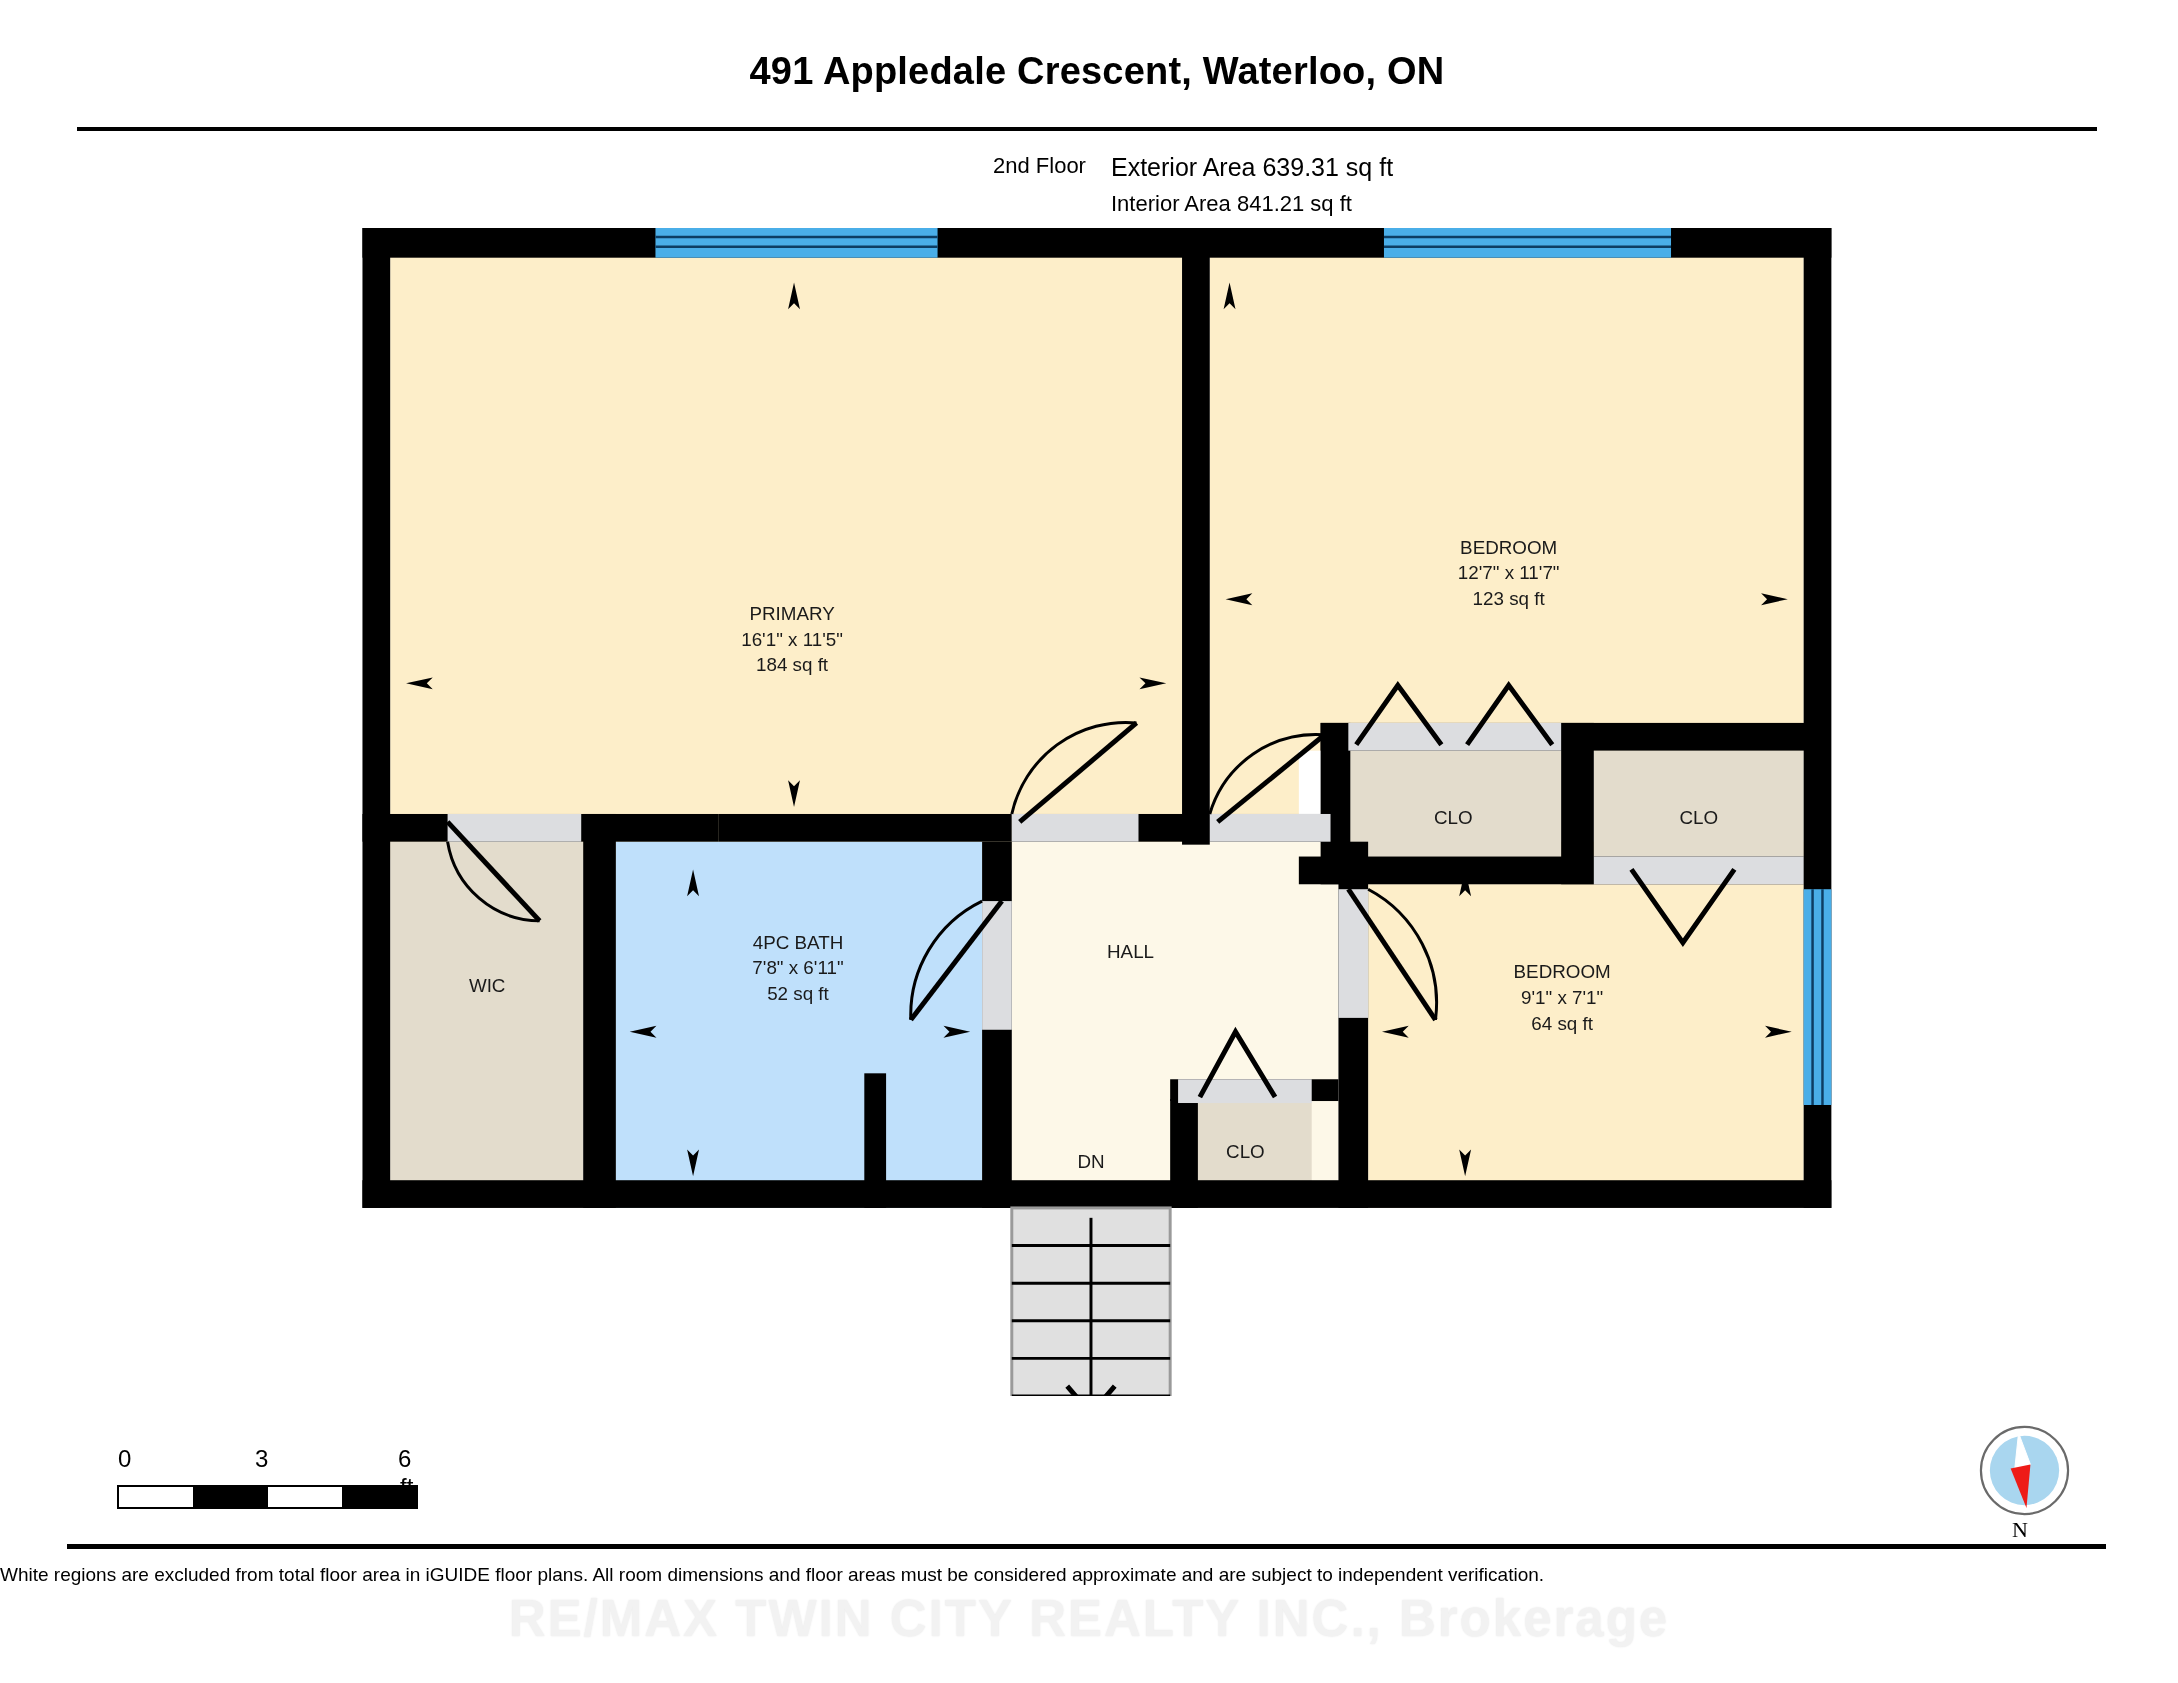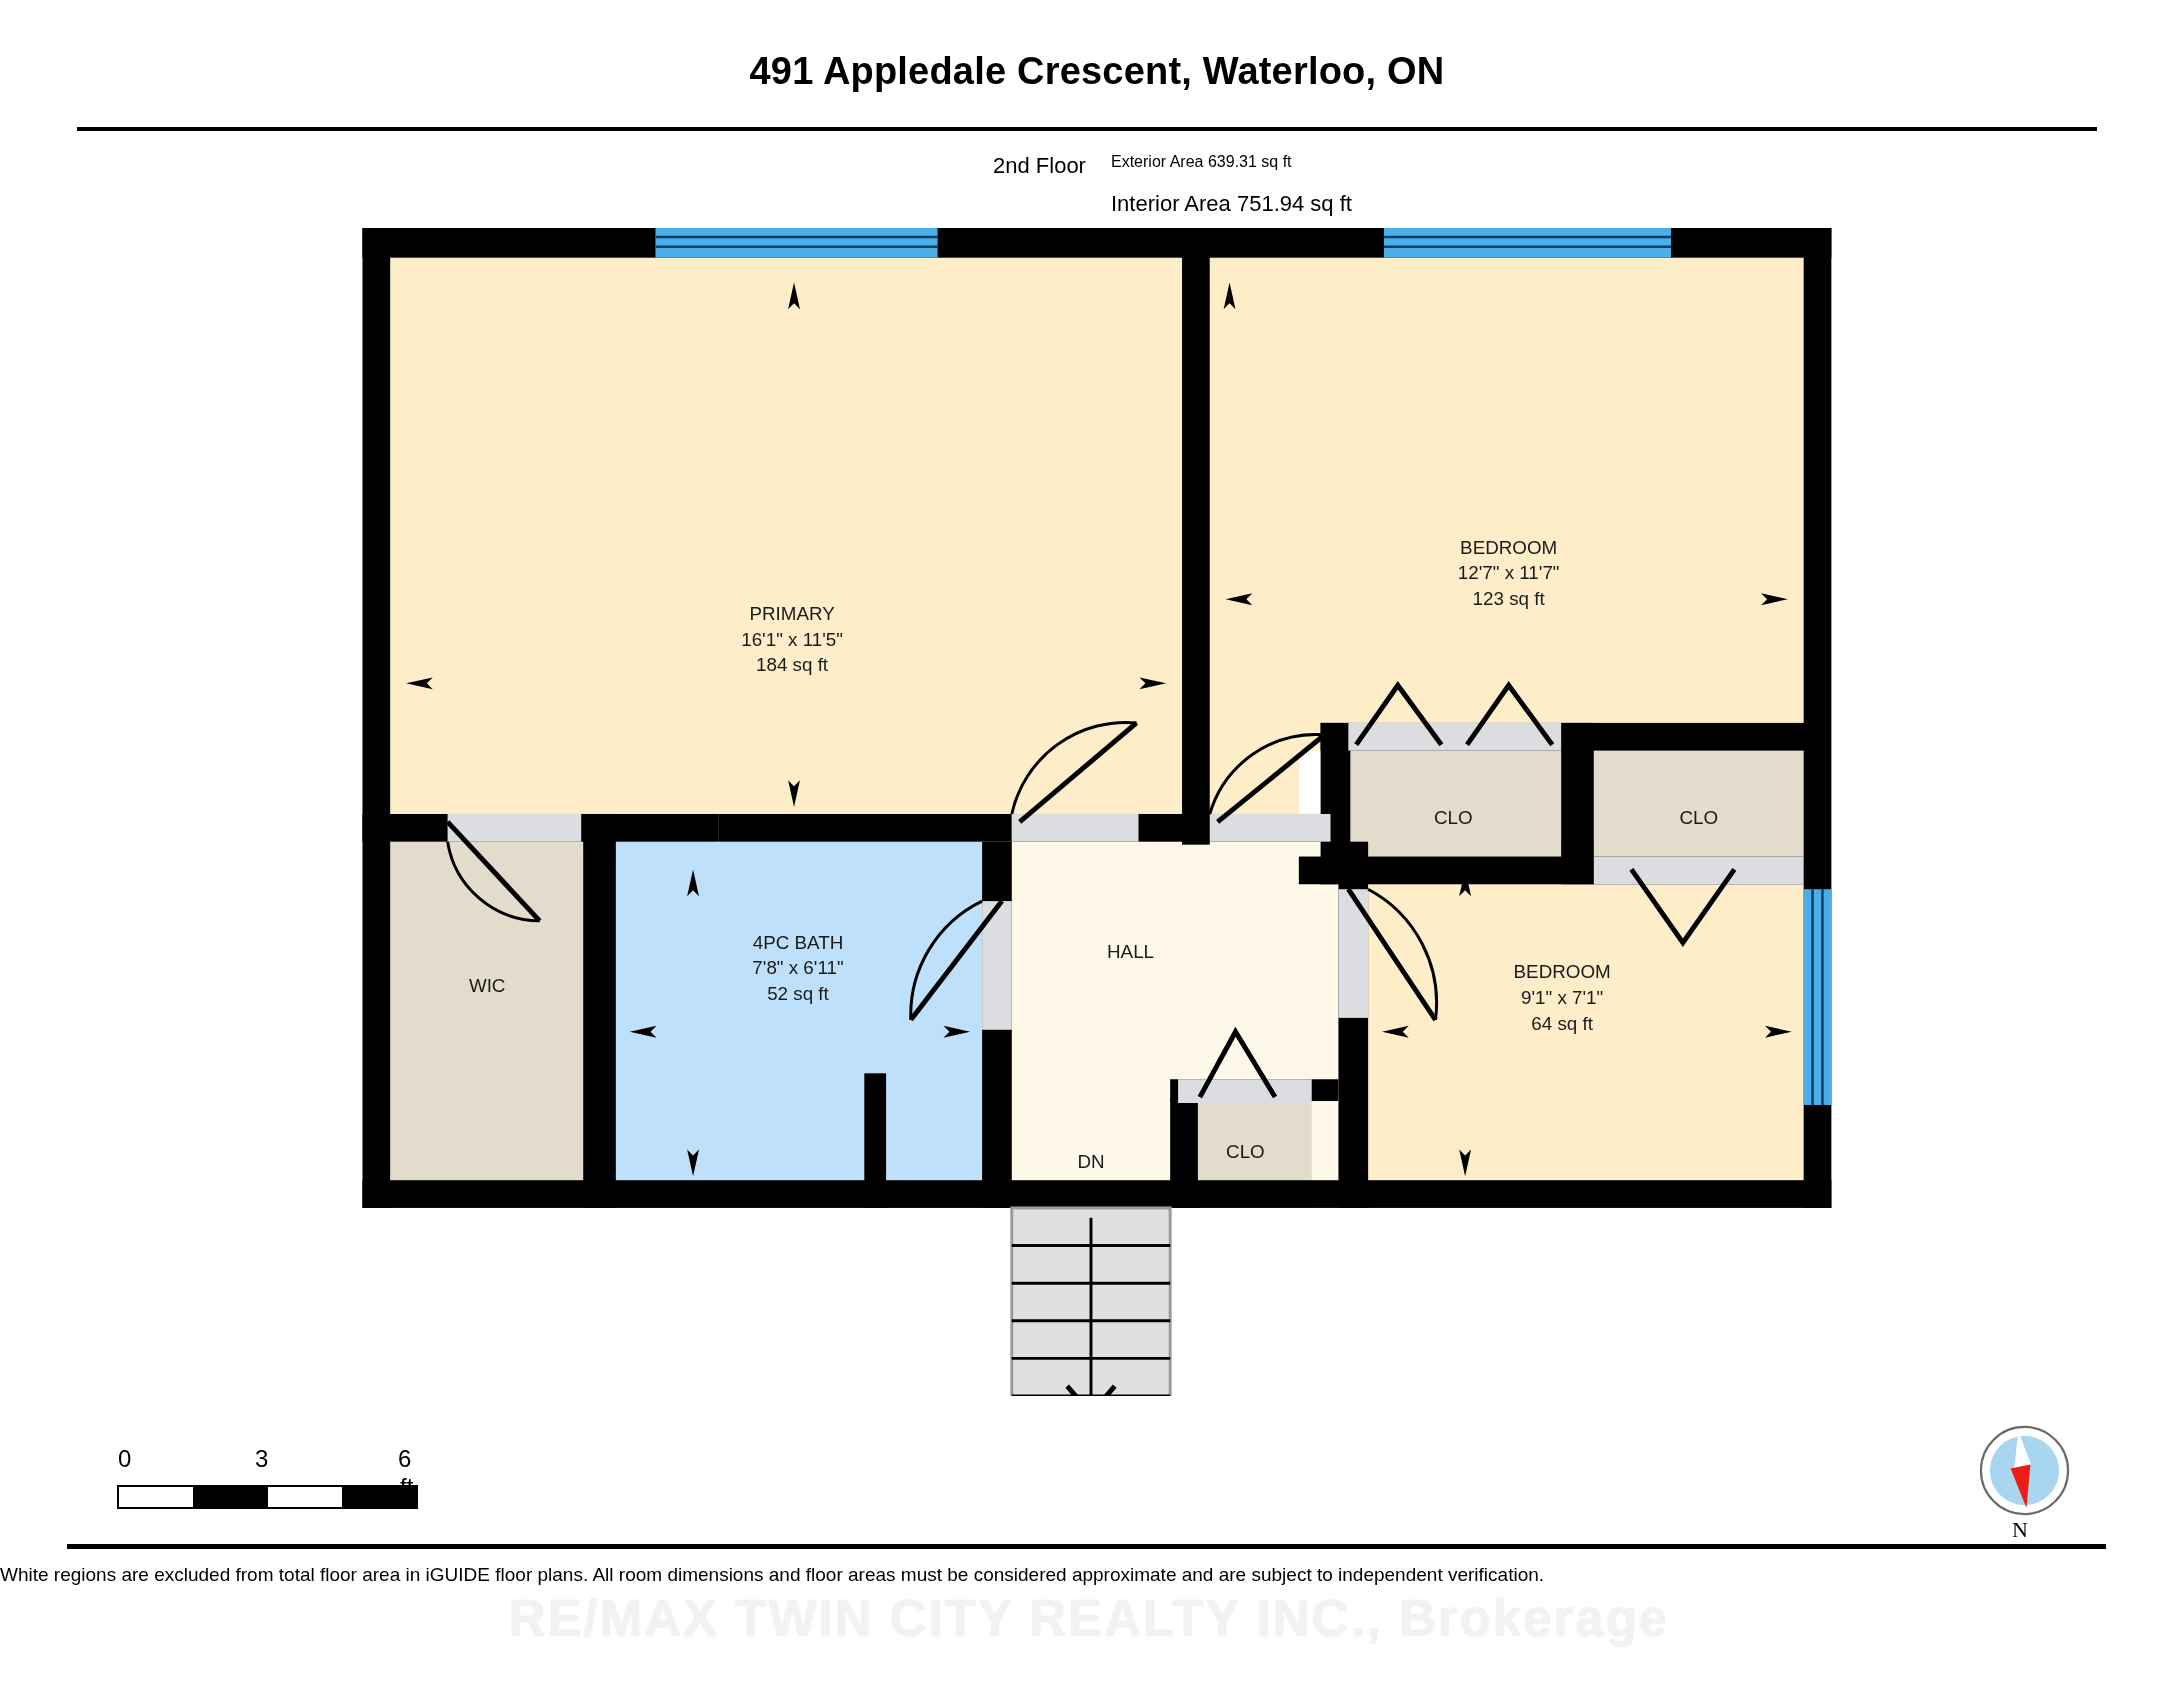--- a/index.html
+++ b/index.html
@@ -17,21 +17,21 @@
     position:absolute;left:8px;top:50px;width:2178px;
     text-align:center;
     font-size:38px;font-weight:bold;letter-spacing:0.2px;
   }
   .title-rule{
     position:absolute;left:77px;top:127px;width:2020px;height:4px;background:#000;
   }
   .fi-floor{
     position:absolute;left:993px;top:153px;font-size:22px;font-weight:normal;
   }
-  .fi-ext{position:absolute;left:1111px;top:153px;font-size:16px;}
+  .fi-ext{position:absolute;left:1111px;top:153px;font-size:25px;}
   .fi-int{position:absolute;left:1111px;top:191px;font-size:22px;}
 
   
   .plan{position:absolute;left:0;top:228px;width:2178px;height:1168px;}
 
   
   .scalebar{position:absolute;left:117px;top:1485px;width:297px;height:20px;
             border:2px solid #000;display:flex;}
   .scalebar div{flex:1;height:100%;}
   .sb-w{background:#fff;}
@@ -70,21 +70,21 @@
 </head>
 <body>
 
 <div class="page">
 
   <div class="title">491 Appledale Crescent, Waterloo, ON</div>
   <div class="title-rule"></div>
 
   <div class="fi-floor">2nd Floor</div>
   <div class="fi-ext">Exterior Area 639.31 sq ft</div>
-  <div class="fi-int">Interior Area 751.94 sq ft</div>
+  <div class="fi-int">Interior Area 841.21 sq ft</div>
 
   <div class="plan">
   <svg width="2178" height="1168" viewBox="0 0 2200 1180" xmlns="http://www.w3.org/2000/svg">
 
     <rect x="394" y="28" width="800" height="610" fill="#fdeec9"></rect>
 
     <rect x="1222" y="28" width="600" height="500" fill="#fdeec9"></rect>
     <rect x="1222" y="500" width="90" height="140" fill="#fdeec9"></rect>
 
     <rect x="394" y="620" width="195" height="370" fill="#e3dccc"></rect>

